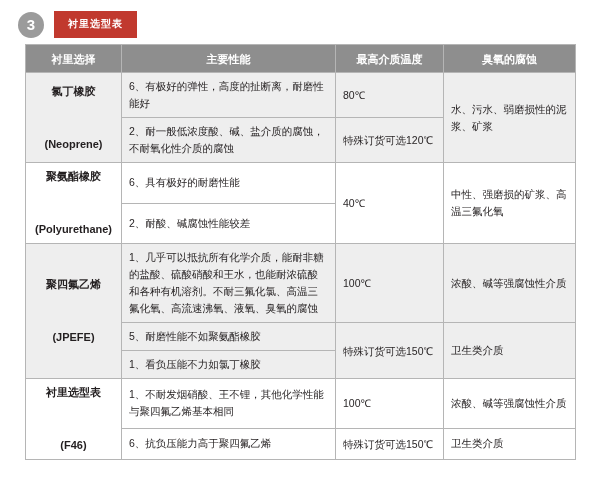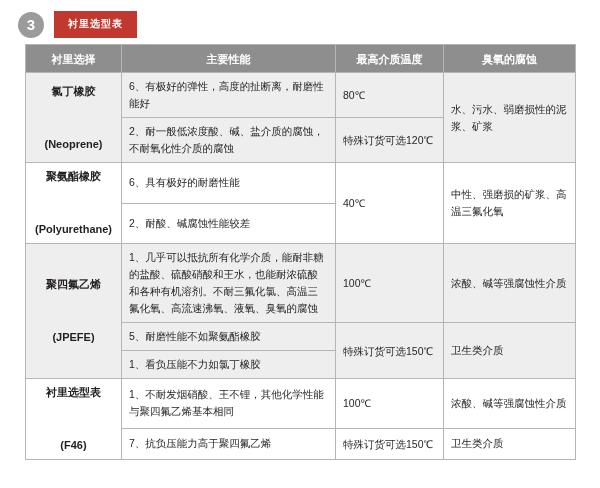--- a/index.html
+++ b/index.html
@@ -187,21 +187,21 @@
           <tr class="plain">
             <td class="liner" rowspan="2">
               <span class="liner-name">衬里选型表</span>
               <span class="liner-en">(F46)</span>
             </td>
             <td class="perf">1、不耐发烟硝酸、王不锂，其他化学性能与聚四氟乙烯基本相同</td>
             <td class="temp">100℃</td>
             <td class="scope" rowspan="1">浓酸、碱等强腐蚀性介质</td>
           </tr>
           <tr class="plain">
-            <td class="perf">7、抗负压能力高于聚四氟乙烯</td>
+            <td class="perf">6、抗负压能力高于聚四氟乙烯</td>
             <td class="temp">特殊订货可选150℃</td>
             <td class="scope" rowspan="1">卫生类介质</td>
           </tr>
         </tbody>
     </table>
   </div>
 
 </div>
 
 </body></html>

